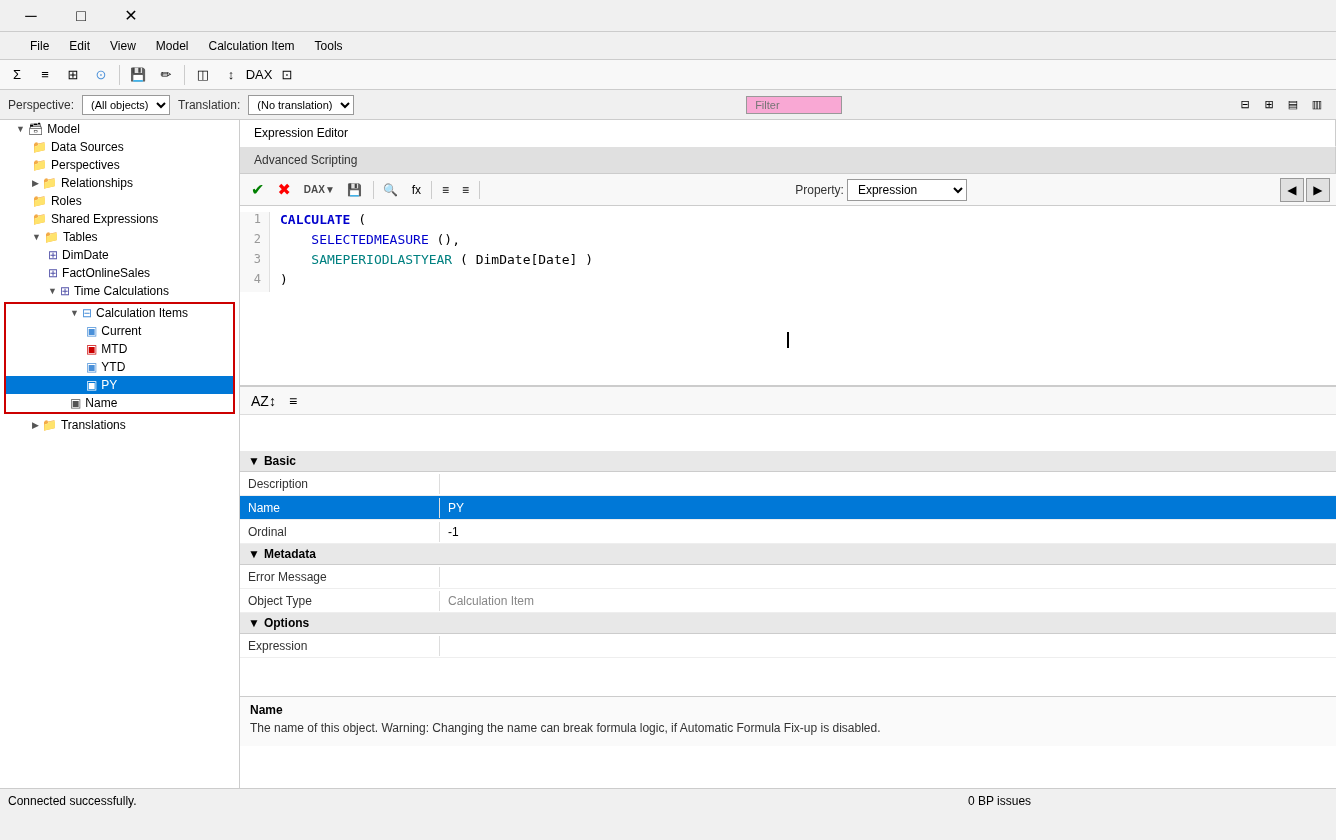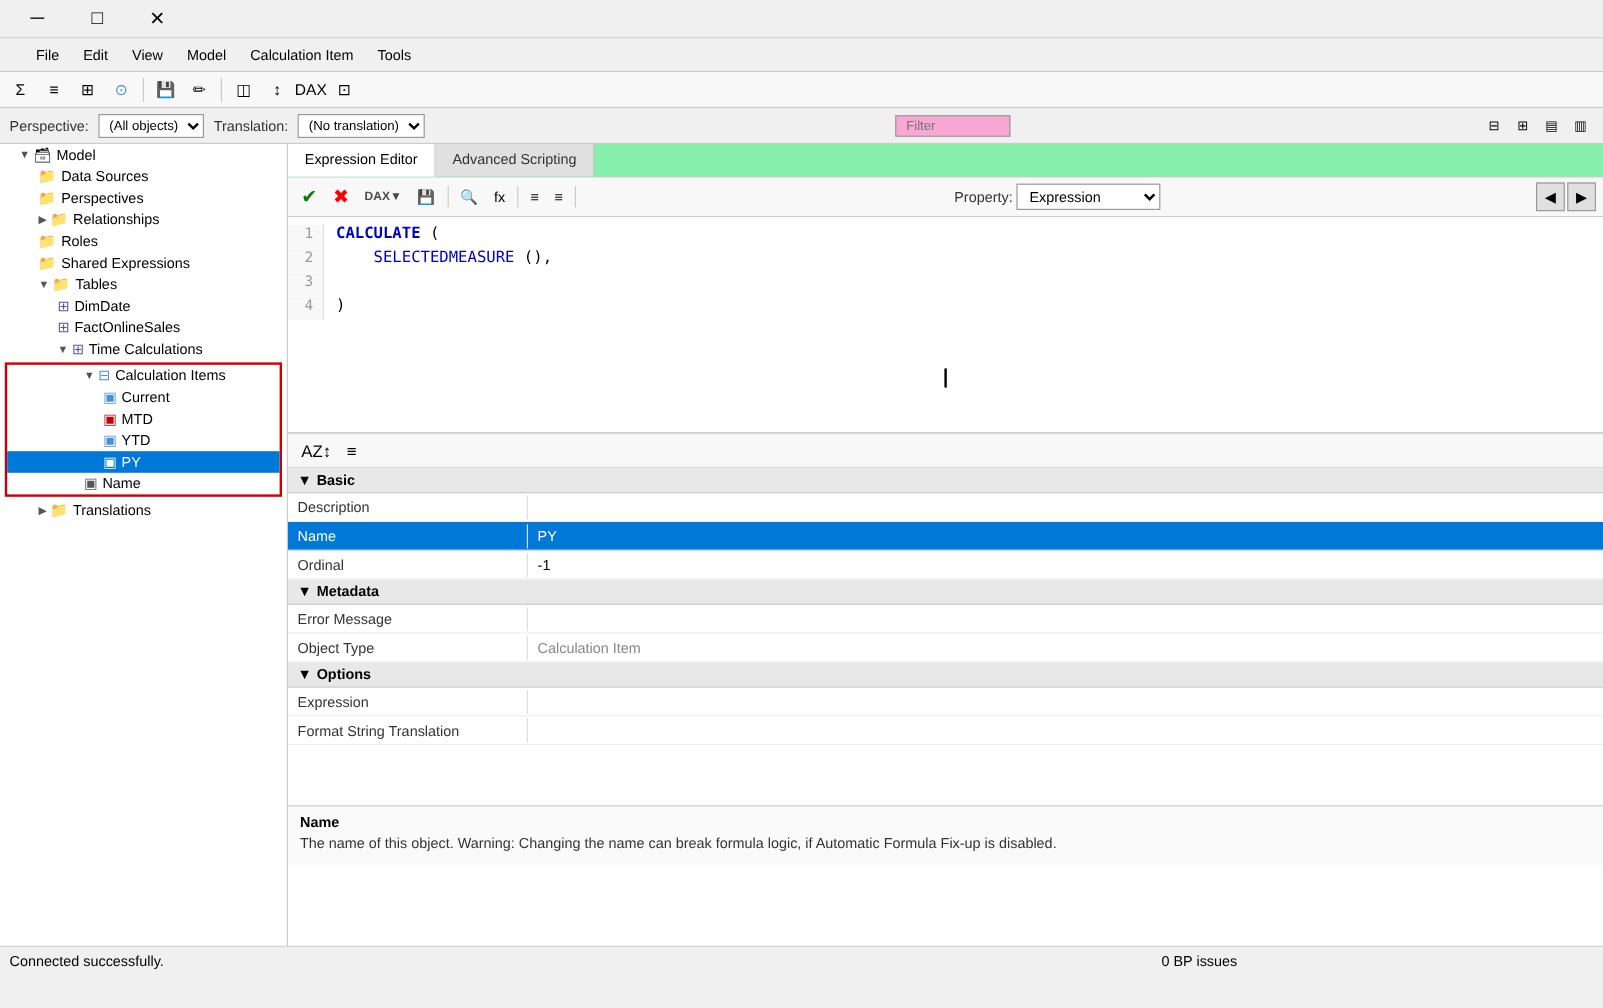--- a/index.html
+++ b/index.html
@@ -44,40 +44,40 @@
     .chevron { font-size: 9px; margin-right: 3px; color: #555; }
     .tree-icon { margin-right: 4px; font-size: 12px; }
     .folder-icon { color: #e8a000; }
     .table-icon { color: #5555aa; }
     .calc-icon { color: #4a90d9; }
 
     
     .right-panel { flex: 1; display: flex; flex-direction: column; background: #fff; }
 
     
-    .tabs { display: flex; background: #86efac; border-bottom: 1px solid #ccc; }
+    .tabs { display: flex; background: #0369a1; border-bottom: 1px solid #ccc; flex-direction: column; }
     .tab { padding: 6px 14px; cursor: pointer; font-size: 12px; border-right: 1px solid #ccc; background: #e0e0e0; color: #333; }
     .tab.active { background: #fff; border-bottom: 1px solid #fff; color: #000; }
 
     
     .editor-toolbar { display: flex; align-items: center; padding: 3px 6px; border-bottom: 1px solid #ccc; background: #f8f8f8; gap: 3px; }
     .ed-btn { border: 1px solid transparent; background: transparent; padding: 2px 4px; cursor: pointer; font-size: 12px; display: flex; align-items: center; gap: 2px; }
     .ed-sep { width: 1px; height: 18px; background: #ccc; margin: 0 2px; }
     .property-label { margin-left: auto; font-size: 12px; color: #333; }
     .property-select { border: 1px solid #999; background: white; padding: 2px 6px; font-size: 12px; min-width: 120px; }
 
     
     .code-editor { flex: 1; background: #fff; padding: 6px 0; font-family: 'Consolas', monospace; font-size: 13px; overflow: auto; border-bottom: 1px solid #ccc; position: relative; }
     .code-line { display: flex; min-height: 20px; }
     .line-num { width: 30px; min-width: 30px; text-align: right; padding-right: 8px; color: #999; font-size: 12px; background: #f8f8f8; border-right: 1px solid #e0e0e0; user-select: none; }
     .line-content { padding-left: 10px; white-space: pre; }
     @keyframes blink { 50% { opacity: 0; } }
 
     
-    .props-panel { height: 360px; display: flex; flex-direction: column; border-top: 1px solid #ccc; }
+    .props-panel { height: 360px; display: flex; flex-direction: column; border-top: 1px solid #ccc; gap: 36px; }
     .props-toolbar { height: 28px; display: flex; align-items: center; padding: 0 6px; border-bottom: 1px solid #ddd; background: #f8f8f8; gap: 3px; }
     .props-btn { border: 1px solid transparent; background: transparent; padding: 2px 4px; cursor: pointer; font-size: 11px; }
     .props-grid { flex: 1; overflow-y: auto; }
     .props-section { background: #e8e8e8; padding: 3px 8px; font-weight: bold; font-size: 12px; display: flex; align-items: center; gap: 4px; cursor: pointer; border-bottom: 1px solid #ccc; }
     .props-row { display: flex; border-bottom: 1px solid #eee; min-height: 24px; align-items: center; }
     .props-row.selected { background: #0078d7; }
     .props-key { width: 200px; min-width: 200px; padding: 3px 8px; font-size: 12px; color: #333; border-right: 1px solid #ddd; }
     .props-row.selected .props-key { color: white; }
     .props-val { padding: 3px 8px; font-size: 12px; flex: 1; }
     .props-row.selected .props-val { color: white; }
@@ -269,20 +269,21 @@
       <div class="code-line">
         <span class="line-num">1</span>
         <span class="line-content"><span style="color:#0000cc; font-weight:bold;">CALCULATE</span> (</span>
       </div>
       <div class="code-line">
         <span class="line-num">2</span>
         <span class="line-content">    <span style="color:#0000cc;">SELECTEDMEASURE</span> (),</span>
       </div>
       <div class="code-line">
         <span class="line-num">3</span>
+        <span class="line-content">    <span style="color:#008080;">SAMEPERIODLASTYEAR</span> ( DimDate[Date] )</span>
       </div>
       <div class="code-line">
         <span class="line-num">4</span>
         <span class="line-content">)</span>
       </div>
 
       <div style="padding: 40px 0 0 0; text-align: center; color: #aaa;">
         <div style="width: 2px; height: 16px; background:#000; display:inline-block; animation: blink 1s step-end infinite;"></div>
       </div>
     </div>

